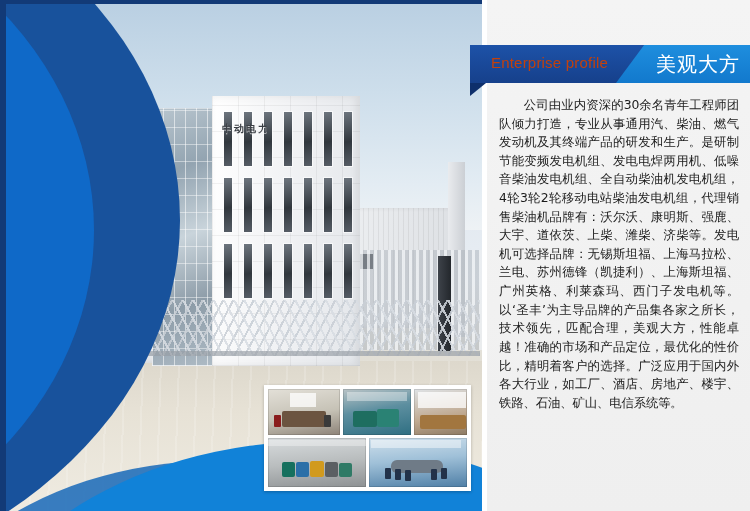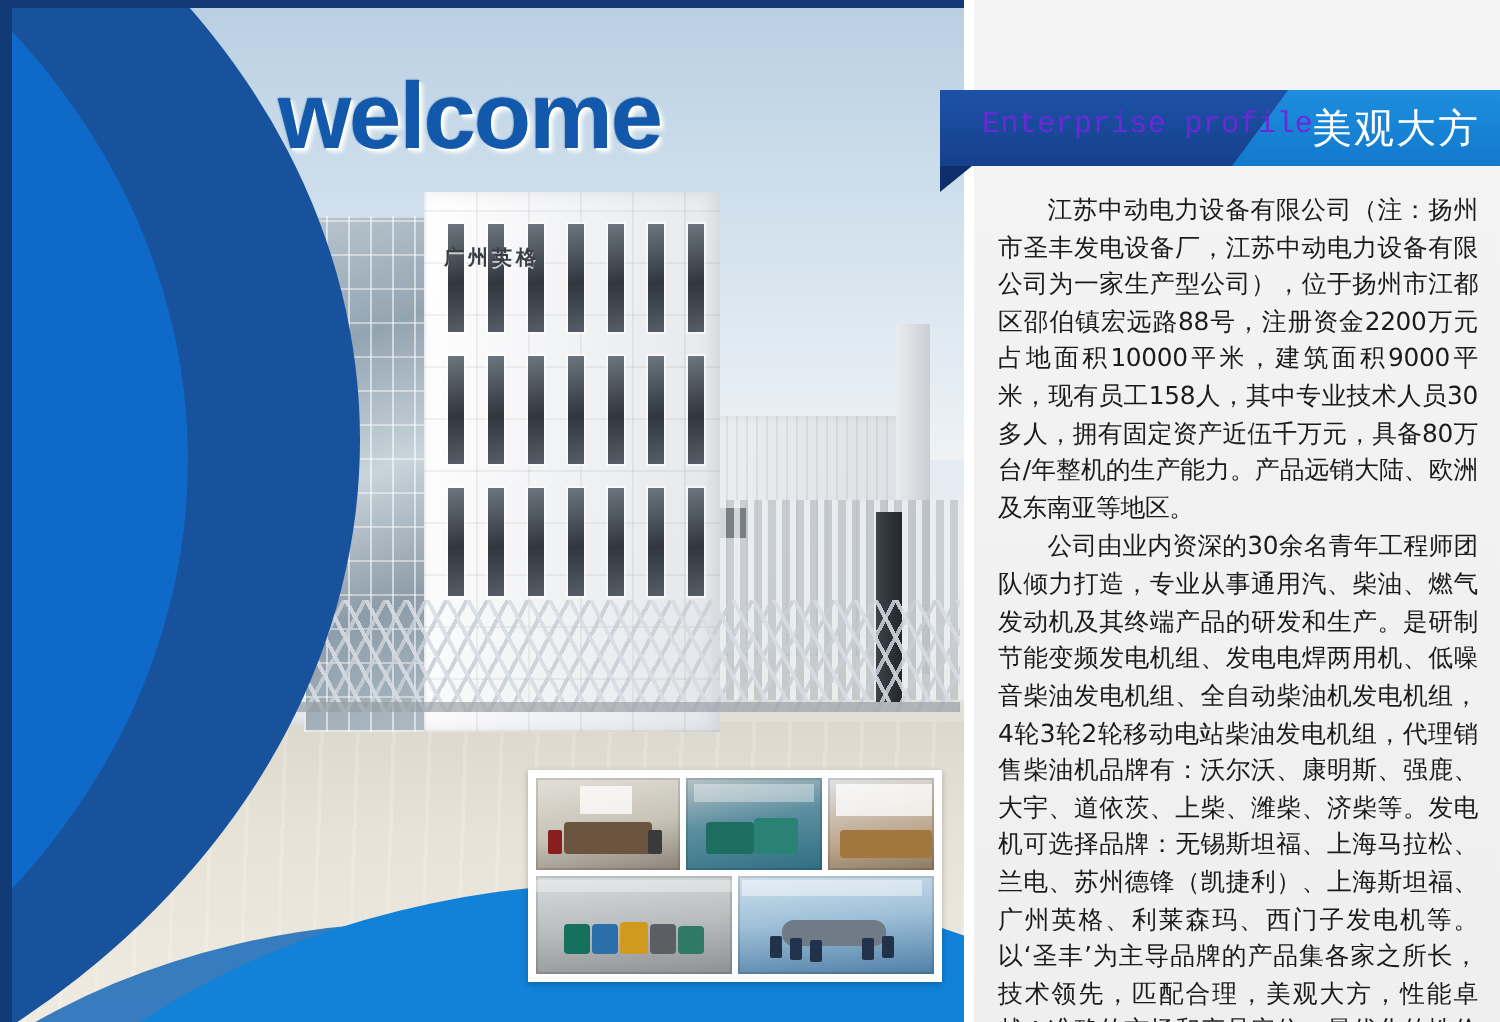--- a/index.html
+++ b/index.html
@@ -235,22 +235,22 @@
     background:linear-gradient(180deg,#1e8ede 0%,#1279cd 100%);
     clip-path:polygon(21% 0,100% 0,100% 100%,0 100%);
   }
   .ribbon .fold{
     position:absolute;left:0;top:38px;width:16px;height:13px;
     background:#0e2f6b;
     clip-path:polygon(0 0,100% 0,0 100%);
   }
   .ribbon .en-label{
     position:absolute;left:21px;top:9px;
-    font-size:15px;color:#6d28d9;letter-spacing:.2px;
-    font-family:Liberation Mono, monospace;
+    font-size:15px;color:#c2410c;letter-spacing:.2px;
+    font-family:Liberation Sans, sans-serif;
   }
   .ribbon .cn-label{
     position:absolute;left:186px;top:6px;
     font-size:20px;color:#ffffff;font-weight:400;letter-spacing:1px;
     font-family:"DejaVu Sans","Liberation Sans",sans-serif;
   }
 
   
   .body-text{
     position:absolute;left:12px;top:96px;width:240px;
@@ -340,35 +340,34 @@
     <div class="tallwin" style="left:324px;top:178px;height:54px;"></div>
     <div class="tallwin" style="left:344px;top:178px;height:54px;"></div>
     <div class="tallwin" style="left:224px;top:244px;height:54px;"></div>
     <div class="tallwin" style="left:244px;top:244px;height:54px;"></div>
     <div class="tallwin" style="left:264px;top:244px;height:54px;"></div>
     <div class="tallwin" style="left:284px;top:244px;height:54px;"></div>
     <div class="tallwin" style="left:304px;top:244px;height:54px;"></div>
     <div class="tallwin" style="left:324px;top:244px;height:54px;"></div>
     <div class="tallwin" style="left:344px;top:244px;height:54px;"></div>
 
-    <div class="roof-sign">广州英格</div>
+    <div class="roof-sign">中动电力</div>
 
     <div class="gate"></div>
 
     <div class="wall-sign">
       <div class="cn">江苏中动电力设备有限公司</div>
       <div class="en">Zhongdong Power Equipment Co.,Ltd</div>
     </div>
 
     <div class="swoosh-dark"></div>
     <div class="swoosh-mid"></div>
     <div class="swoosh-bottom2"></div>
     <div class="swoosh-bottom"></div>
 
-    <div class="welcome">welcome</div>
 
     <div class="photostrip">
       <div class="prow r1">
         <div class="ph p1">
           <i class="tbl" style="left:14px;top:22px;width:44px;height:16px;"></i>
           <i class="win2" style="left:22px;top:4px;width:26px;height:14px;"></i>
           <i class="chairs" style="left:6px;top:26px;width:7px;height:12px;background:#8a1d1d;"></i>
           <i class="chairs" style="left:56px;top:26px;width:7px;height:12px;background:#3a3a3a;"></i>
         </div>
         <div class="ph p2">
@@ -413,18 +412,17 @@
 
     <div class="ribbon">
       <div class="darkpart"></div>
       <div class="brightpart"></div>
       <div class="fold"></div>
       <div class="en-label">Enterprise profile</div>
       <div class="cn-label">美观大方</div>
     </div>
 
     <div class="body-text">
-      <p>江苏中动电力设备有限公司（注：扬州市圣丰发电设备厂，江苏中动电力设备有限公司为一家生产型公司），位于扬州市江都区邵伯镇宏远路88号，注册资金2200万元占地面积10000平米，建筑面积9000平米，现有员工158人，其中专业技术人员30多人，拥有固定资产近伍千万元，具备80万台/年整机的生产能力。产品远销大陆、欧洲及东南亚等地区。</p>
       <p>公司由业内资深的30余名青年工程师团队倾力打造，专业从事通用汽、柴油、燃气发动机及其终端产品的研发和生产。是研制节能变频发电机组、发电电焊两用机、低噪音柴油发电机组、全自动柴油机发电机组，4轮3轮2轮移动电站柴油发电机组，代理销售柴油机品牌有：沃尔沃、康明斯、强鹿、大宇、道依茨、上柴、潍柴、济柴等。发电机可选择品牌：无锡斯坦福、上海马拉松、兰电、苏州德锋（凯捷利）、上海斯坦福、广州英格、利莱森玛、西门子发电机等。 以‘圣丰’为主导品牌的产品集各家之所长，技术领先，匹配合理，美观大方，性能卓越！准确的市场和产品定位，最优化的性价比，精明着客户的选择。广泛应用于国内外各大行业，如工厂、酒店、房地产、楼宇、铁路、石油、矿山、电信系统等。</p>
     </div>
   </div>
 
 </div>
 
 </body></html>

